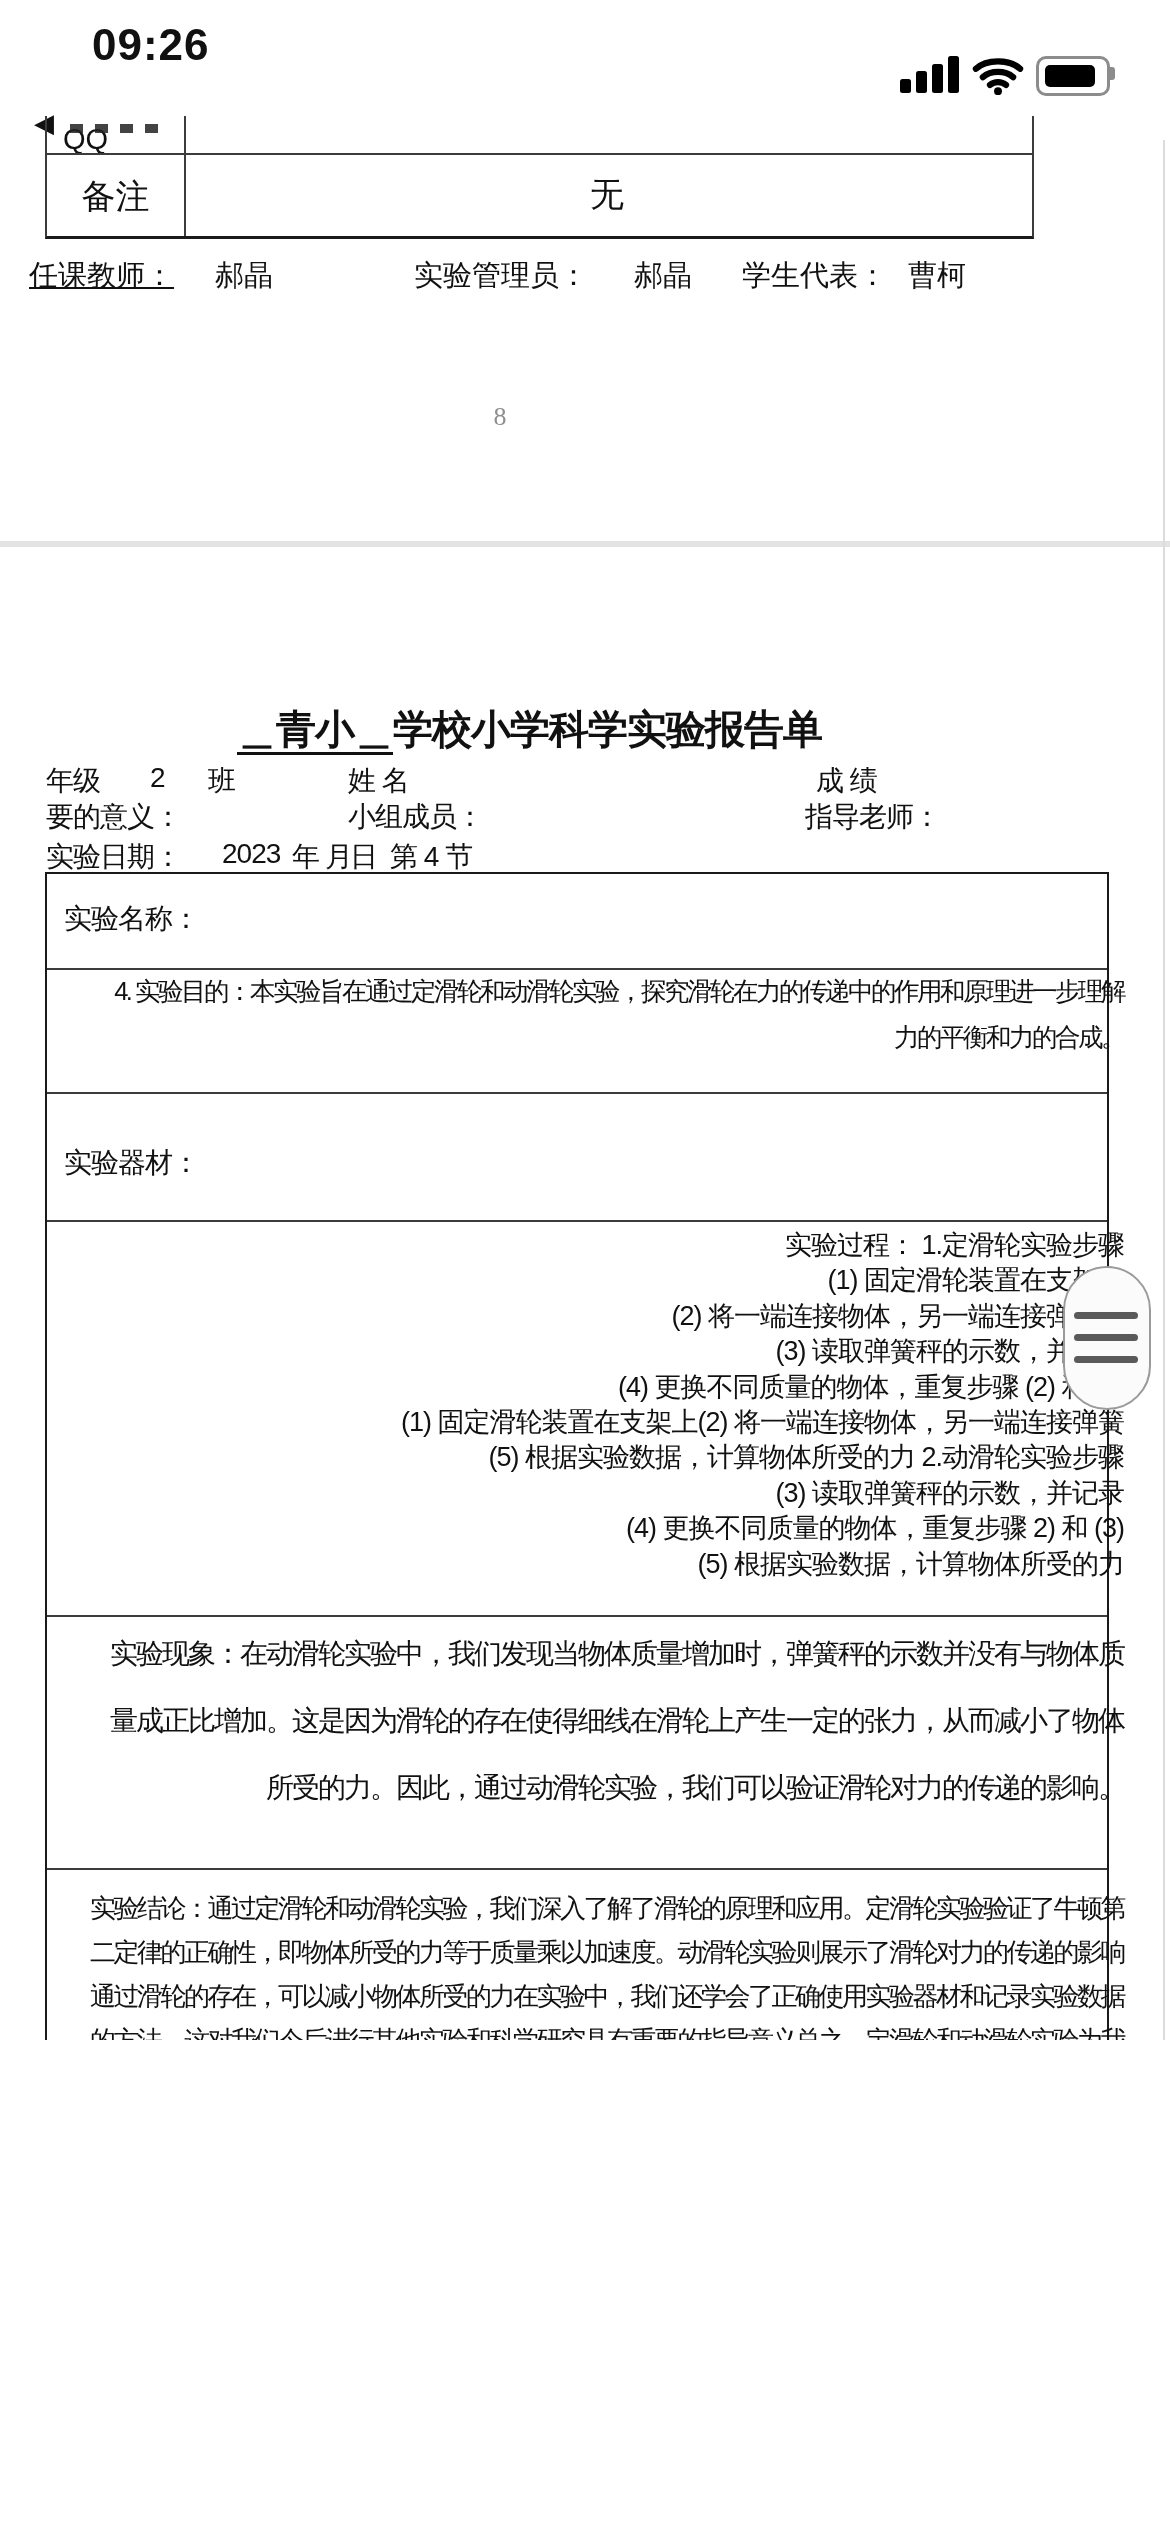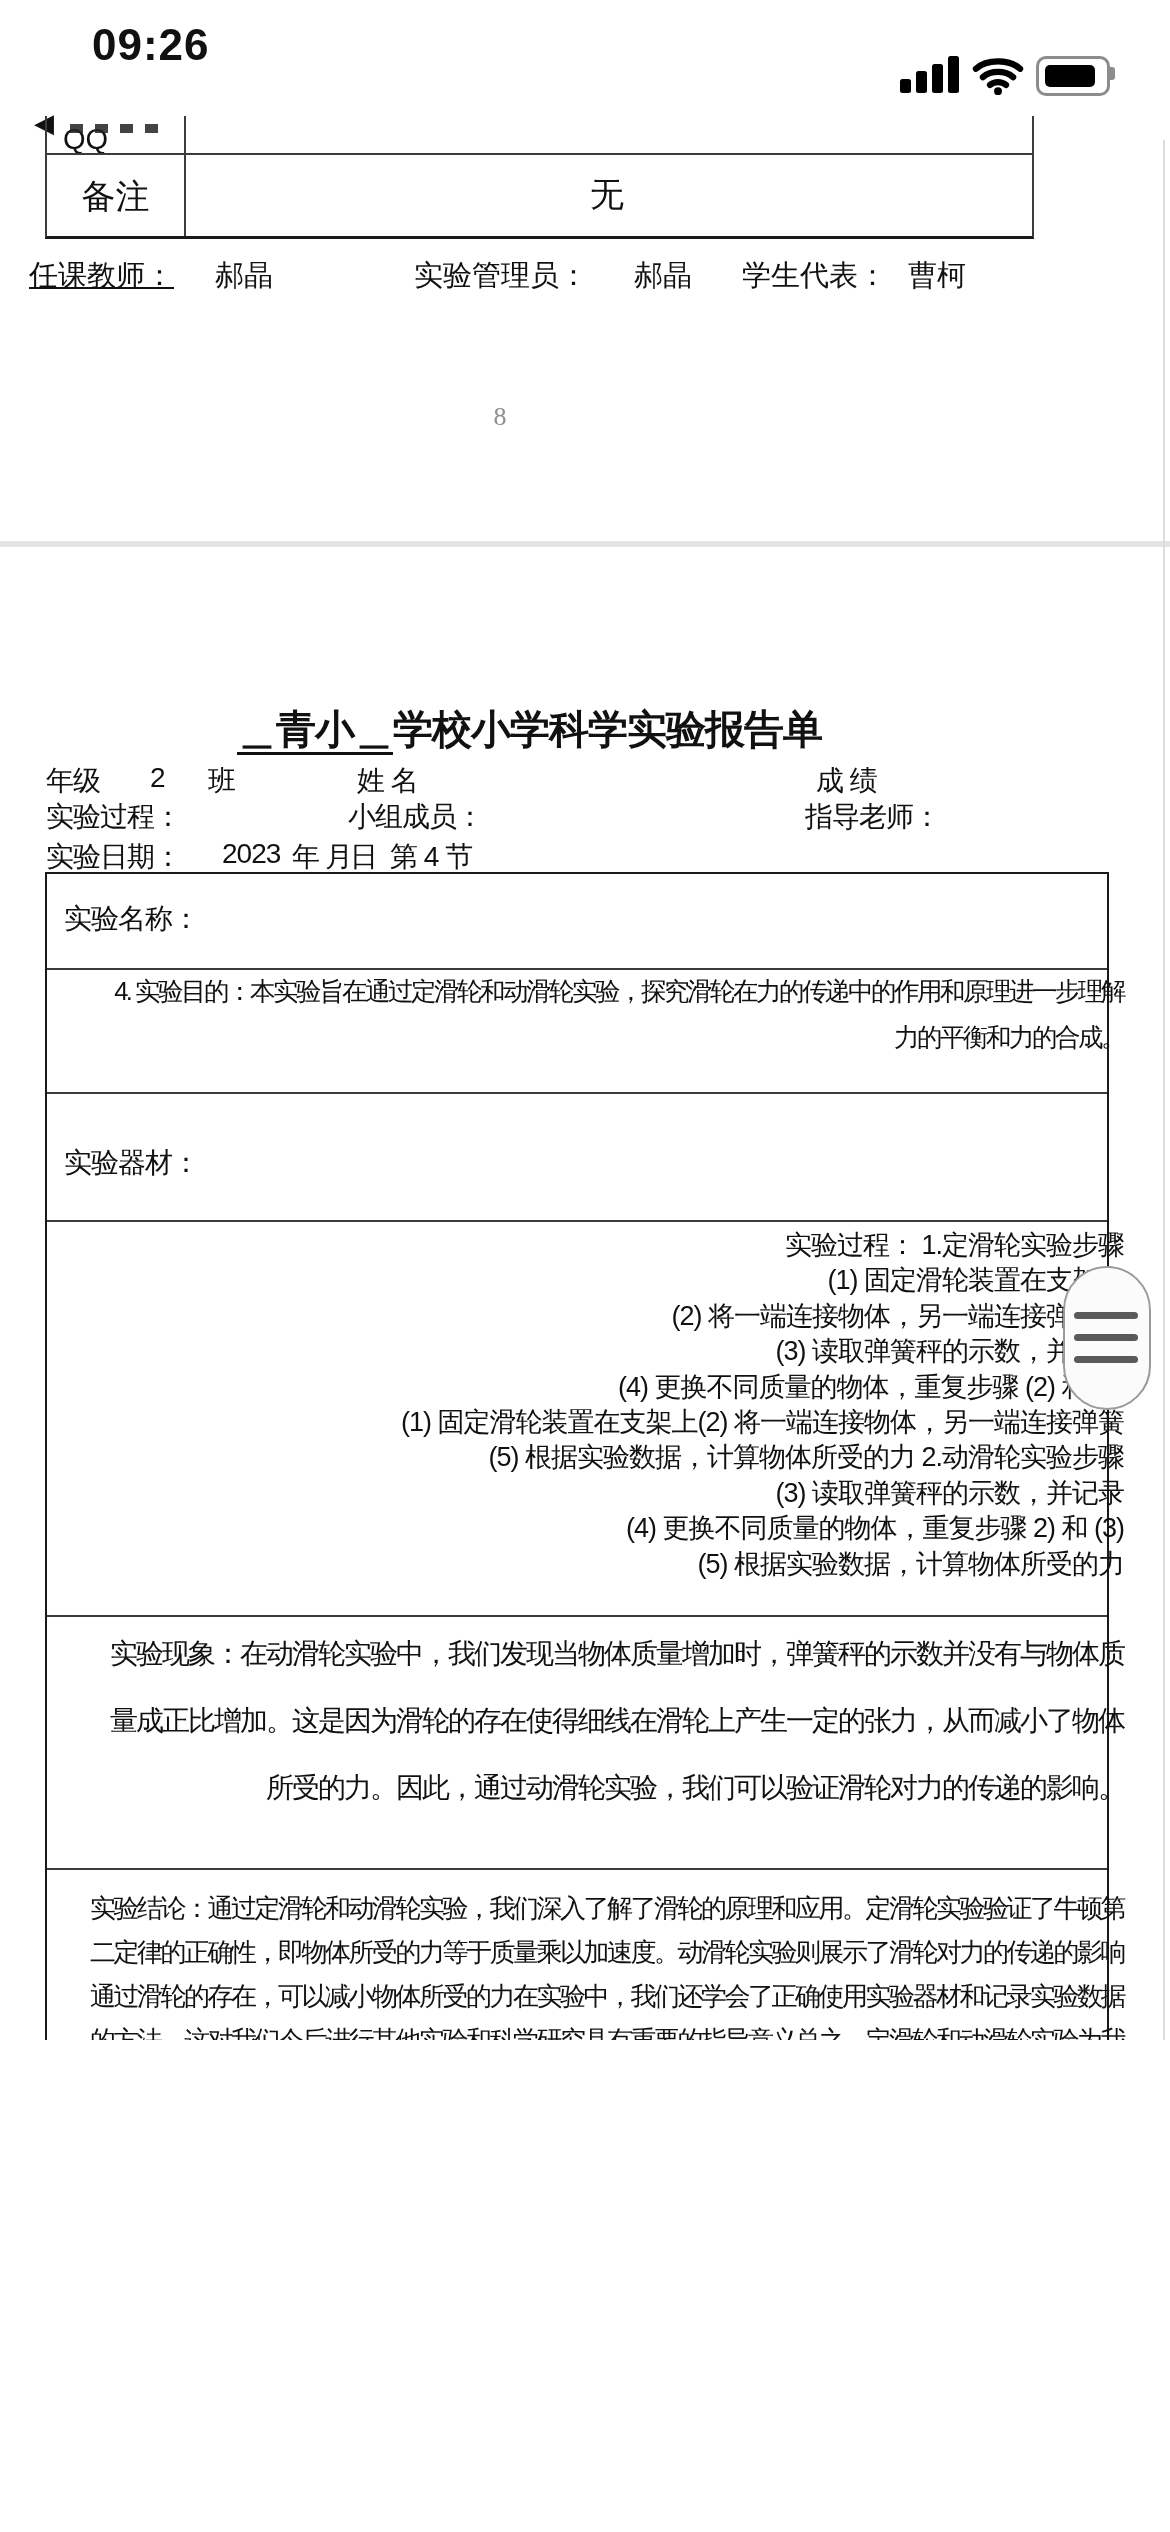--- a/index.html
+++ b/index.html
@@ -99,23 +99,23 @@
   <div class="sep" style="top:541px;height:6px;"></div>
   <div class="sep" style="top:2420px;height:7px;"></div>
   <div class="abs" id="edge-line"></div>
 
   <div class="abs" id="title">
     <span class="u">＿青小＿</span><span>学校小学科学实验报告单</span>
   </div>
   <span class="hrow" style="left:46px;top:762px;">年级</span>
   <span class="hrow" style="left:150px;top:762px;">2</span>
   <span class="hrow" style="left:208px;top:762px;">班</span>
-  <span class="hrow" style="left:348px;top:762px;margin-left:9px;">姓 名</span>
+  <span class="hrow" style="left:348px;top:762px;">姓 名</span>
   <span class="hrow" style="left:816px;top:762px;">成 绩</span>
-  <span class="hrow" style="left:46px;top:798px;">实验过程：</span>
+  <span class="hrow" style="left:46px;top:798px;">要的意义：</span>
   <span class="hrow" style="left:348px;top:798px;">小组成员：</span>
   <span class="hrow" style="left:805px;top:798px;">指导老师：</span>
   <span class="hrow" style="left:46px;top:838px;">实验日期：</span>
   <span class="hrow" style="left:222px;top:838px;">2023</span>
   <span class="hrow" style="left:292px;top:838px;">年</span>
   <span class="hrow" style="left:325px;top:838px;">月</span>
   <span class="hrow" style="left:350px;top:838px;">日</span>
   <span class="hrow" style="left:390px;top:838px;">第 4 节</span>
 
   <div class="abs" id="t9">

